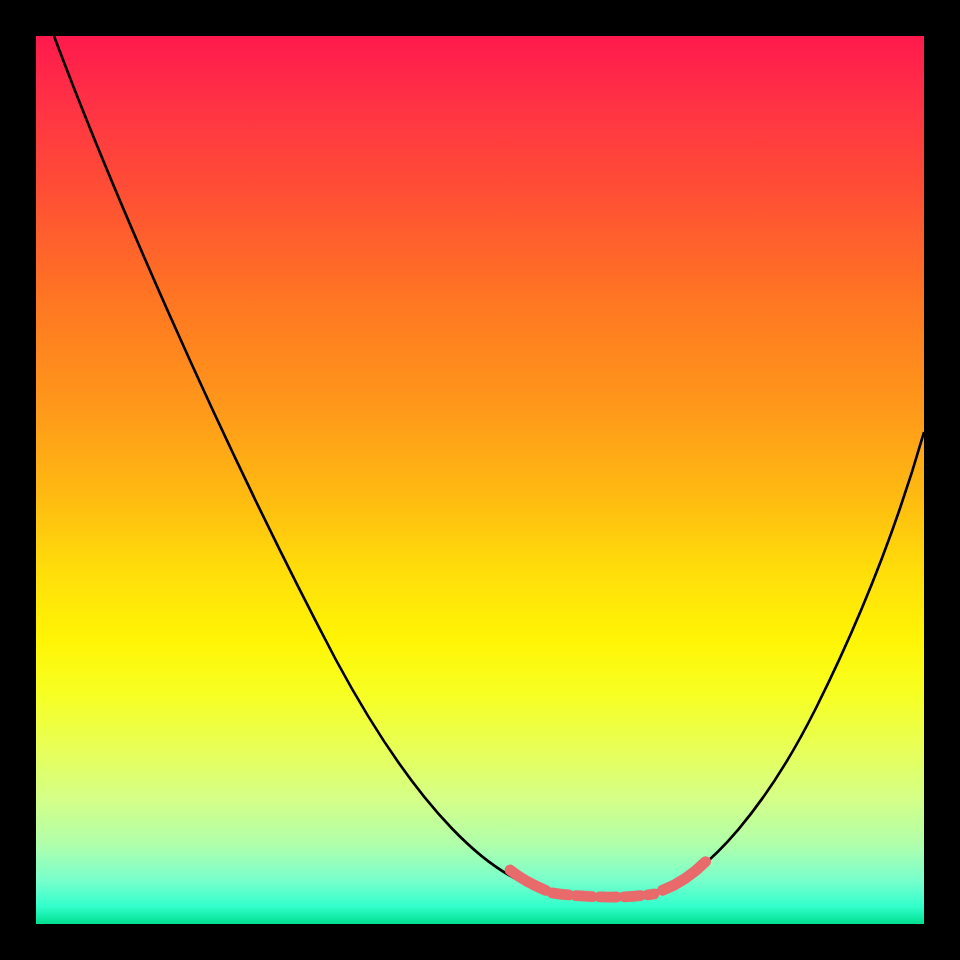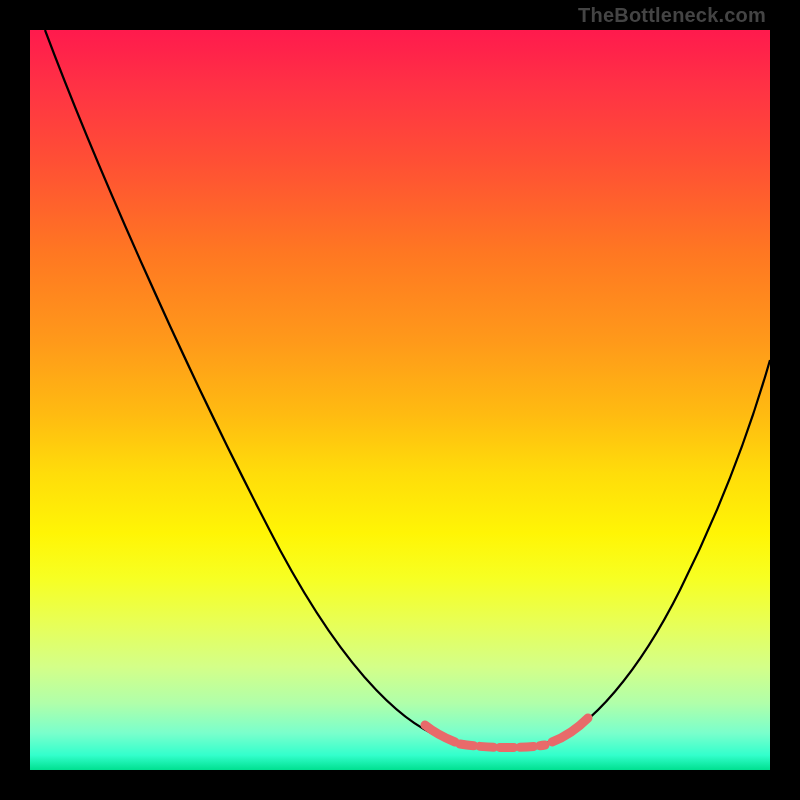--- a/index.html
+++ b/index.html
@@ -58,21 +58,20 @@
   }
   svg.curve {
     position: absolute;
     inset: 0;
   }
 </style>
 </head>
 <body>
 
 <div class="frame">
-  <div class="watermark">TheBottleneck.com</div>
   <div class="plot">
     <div class="gradient"></div>
     <svg class="curve" viewBox="0 0 740 740" preserveAspectRatio="none">
       <path d="M 15 0
                C 60 120, 150 330, 250 520
                C 320 650, 380 700, 420 710" fill="none" stroke="#000" stroke-width="2.2"></path>
       <path d="M 420 710
                C 450 716, 490 718, 520 712" fill="none" stroke="#000" stroke-width="2.2"></path>
       <path d="M 520 712
                C 560 700, 610 640, 650 560

